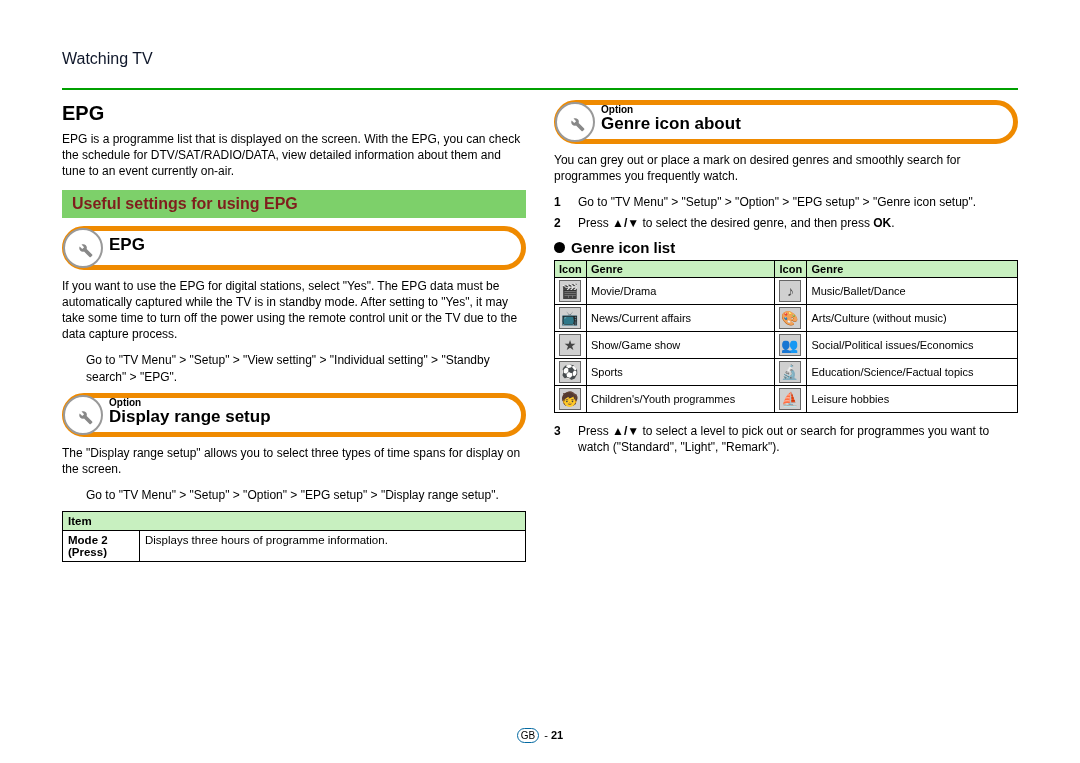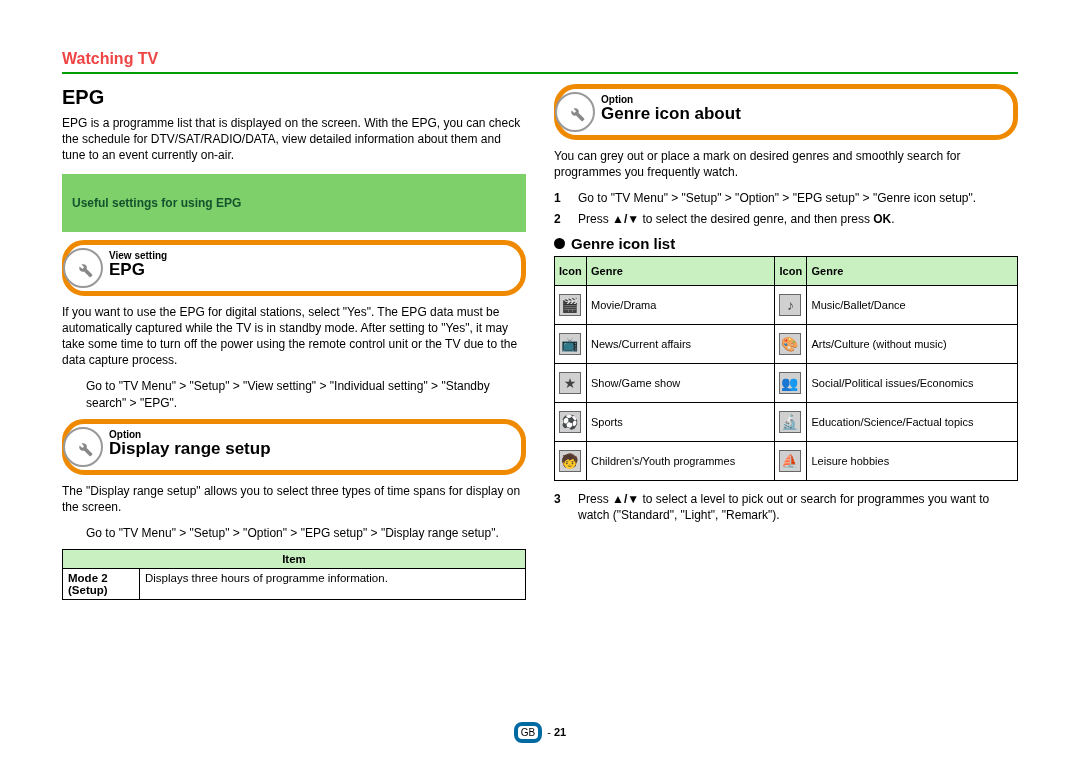--- a/index.html
+++ b/index.html
@@ -9,57 +9,57 @@
     background: #fff;
     font-family: Arial, Helvetica, sans-serif;
     font-size: 12px;
     color: #000;
     position: relative;
   }
   .page {
     padding: 50px 62px 30px 62px;
   }
   .section-title {
-    color: #ef4444;
-    font-weight: bold;
+    color: #0f172a;
+    font-weight: normal;
     font-size: 16px;
     border-bottom: 2px solid #00a000;
-    padding-bottom: 4px;
+    padding-bottom: 20px;
     margin-bottom: 8px;
   }
   .columns {
     display: flex;
     gap: 28px;
   }
   .col { flex: 1; min-width: 0; }
   .big-heading {
     font-size: 20px;
     font-weight: bold;
     margin: 4px 0 6px 0;
   }
   .para {
     font-size: 12px;
     line-height: 1.35;
     margin: 4px 0 10px 0;
   }
   .green-bar {
     background: #7dd06a;
-    color: #14532d;
-    font-size: 12px;
-    font-weight: bold;
-    padding: 22px 10px;
+    color: #7f1d1d;
+    font-size: 16px;
+    font-weight: bold;
+    padding: 5px 10px;
     margin: 8px 0 8px 0;
   }
   .orange-box {
     border: 5px solid #ef8a00;
     border-radius: 22px;
     padding: 3px 8px 8px 42px;
     position: relative;
     margin: 6px 0 8px 0;
-    height: 56px;
+    height: 44px;
     display: flex;
     flex-direction: column;
     justify-content: center;
   }
   .orange-box .tag {
     font-size: 10px;
     font-weight: bold;
     line-height: 1;
   }
   .orange-box .title {
@@ -98,21 +98,20 @@
   }
   table.items th, table.items td {
     border: 1px solid #000;
     padding: 3px 5px;
     text-align: left;
     vertical-align: top;
   }
   table.items th {
     background: #c8f0c0;
     font-weight: bold;
-    text-align: center;
   }
   .subhead {
     font-size: 15px;
     font-weight: bold;
     margin: 6px 0 4px 0;
     display: flex;
     align-items: center;
     gap: 6px;
   }
   .bullet-dot {
@@ -120,21 +119,21 @@
     display: inline-block;
   }
   table.genre {
     border-collapse: collapse;
     width: 100%;
     font-size: 11px;
     margin: 4px 0 10px 0;
   }
   table.genre th, table.genre td {
     border: 1px solid #000;
-    padding: 8px 4px;
+    padding: 2px 4px;
     text-align: left;
     vertical-align: middle;
   }
   table.genre th {
     background: #c8f0c0;
     font-weight: bold;
   }
   .gicon {
     width: 22px; height: 22px;
     background: #d0d0d0;
@@ -149,21 +148,21 @@
   }
   .footer {
     position: absolute;
     bottom: 20px;
     left: 0; right: 0;
     text-align: center;
     font-size: 11px;
   }
   .footer .circ {
     display: inline-block;
-    border: 4px solid #0369a1;
+    border: 1px solid #0369a1;
     border-radius: 8px;
     padding: 0 3px;
     font-size: 10px;
     line-height: 13px;
     margin-right: 2px;
   }
 </style>
 </head>
 <body>
 
@@ -177,21 +176,20 @@
       <div class="para">EPG is a programme list that is displayed on the screen. With the EPG, you can check the schedule for DTV/SAT/RADIO/DATA, view detailed information about them and tune to an event currently on-air.</div>
 
       <div class="green-bar">Useful settings for using EPG</div>
 
       <div class="orange-box">
         <div class="wrench-badge">
           <svg viewBox="0 0 24 24">
               <path fill="#888" d="M22 19l-6-6c.5-1.3.2-2.9-.9-4-1.3-1.3-3.2-1.5-4.7-.7l2.8 2.8-2 2-2.8-2.8c-.8 1.5-.6 3.4.7 4.7 1.1 1.1 2.7 1.4 4 .9l6 6c.4.4 1 .4 1.4 0l1.5-1.5c.4-.4.4-1 0-1.4z"></path>
             </svg>
         </div>
-        <div class="tag">View setting</div>
         <div class="title">EPG</div>
       </div>
 
       <div class="para">If you want to use the EPG for digital stations, select "Yes". The EPG data must be automatically captured while the TV is in standby mode. After setting to "Yes", it may take some time to turn off the power using the remote control unit or the TV due to the data capture process.</div>
       <div class="indented">Go to "TV Menu" &gt; "Setup" &gt; "View setting" &gt; "Individual setting" &gt; "Standby search" &gt; "EPG".</div>
 
       <div class="orange-box">
         <div class="wrench-badge">
           <svg viewBox="0 0 24 24">
               <path fill="#888" d="M22 19l-6-6c.5-1.3.2-2.9-.9-4-1.3-1.3-3.2-1.5-4.7-.7l2.8 2.8-2 2-2.8-2.8c-.8 1.5-.6 3.4.7 4.7 1.1 1.1 2.7 1.4 4 .9l6 6c.4.4 1 .4 1.4 0l1.5-1.5c.4-.4.4-1 0-1.4z"></path>
@@ -203,21 +201,21 @@
 
       <div class="para">The "Display range setup" allows you to select three types of time spans for display on the screen.</div>
       <div class="indented">Go to "TV Menu" &gt; "Setup" &gt; "Option" &gt; "EPG setup" &gt; "Display range setup".</div>
 
       <table class="items">
         <tbody>
             <tr>
               <th colspan="2">Item</th>
             </tr>
         <tr>
-          <td><b><span>Mode 2</span><br><span>(Setup)</span></b></td>
+          <td><b><span>Mode 2</span><br><span>(Press)</span></b></td>
           <td>Displays three hours of programme information.</td>
         </tr>
       </tbody>
         </table>
     </div>
 
     <div class="col">
 
       <div class="orange-box" style="margin-top:2px">
         <div class="wrench-badge">

